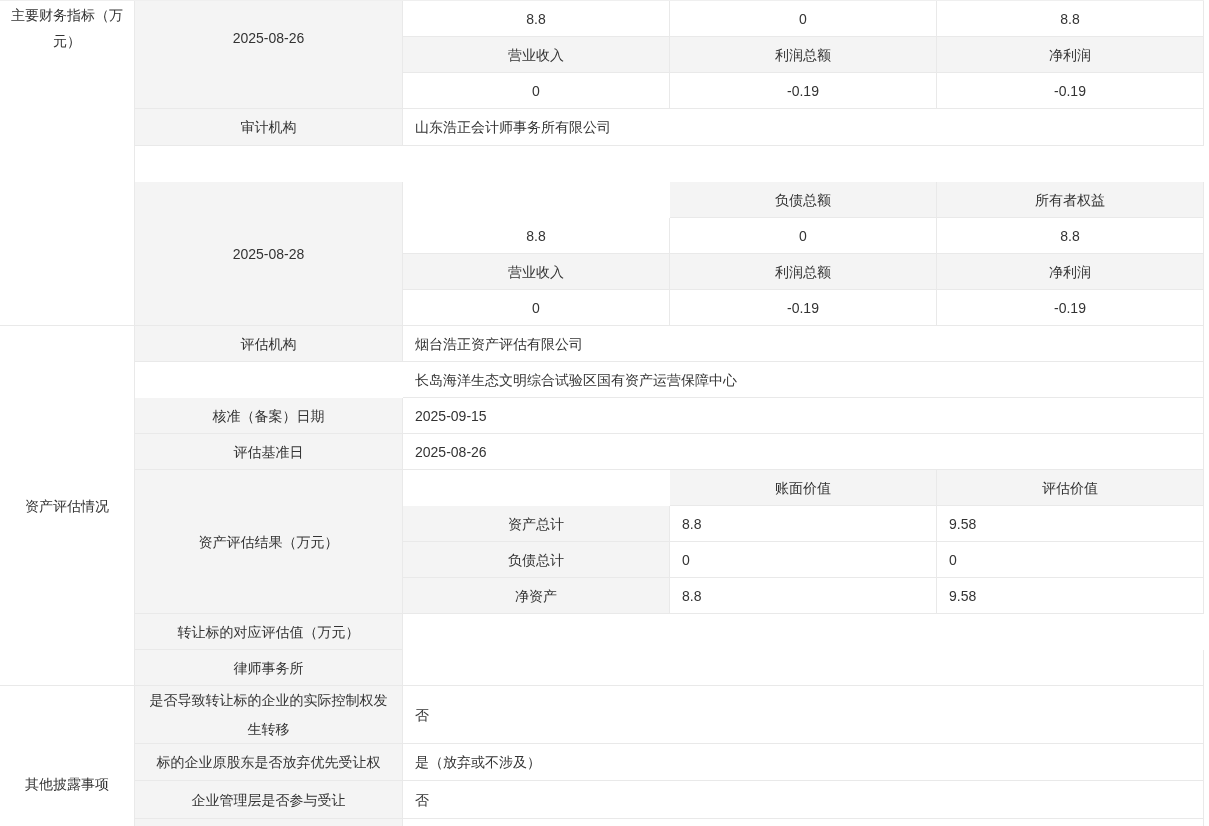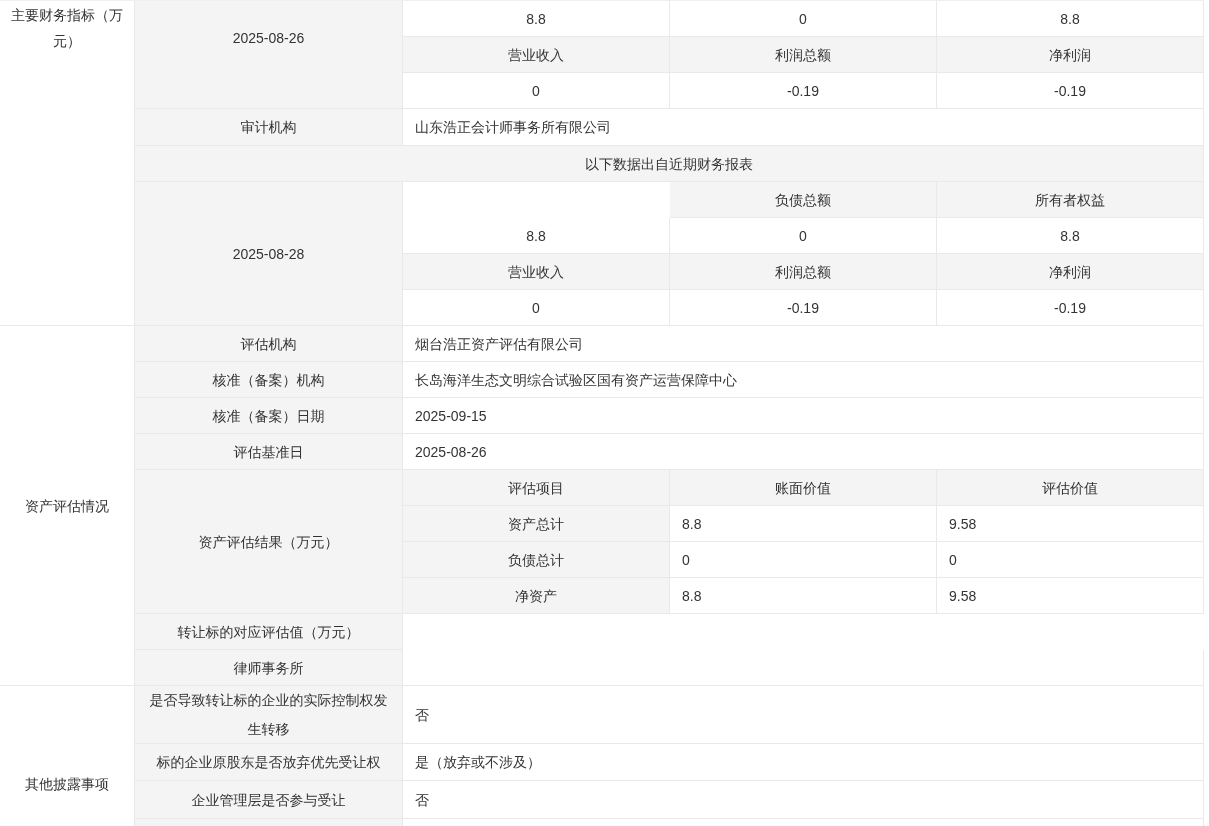--- a/index.html
+++ b/index.html
@@ -60,21 +60,20 @@
     <div class="cell gray" style="grid-area:2/4/3/5">利润总额</div>
     <div class="cell gray" style="grid-area:2/5/3/6">净利润</div>
 
     <div class="cell white" style="grid-area:3/3/4/4">0</div>
     <div class="cell white" style="grid-area:3/4/4/5">-0.19</div>
     <div class="cell white" style="grid-area:3/5/4/6">-0.19</div>
 
     <div class="cell gray" style="grid-area:4/2/5/3">审计机构</div>
     <div class="cell white left" style="grid-area:4/3/5/6">山东浩正会计师事务所有限公司</div>
 
-    <div class="cell gray" style="grid-area:5/2/6/6">以下数据出自近期财务报表</div>
 
     <div class="cell gray" style="grid-area:6/2/10/3">2025-08-28</div>
 
     <div class="cell gray" style="grid-area:6/4/7/5">负债总额</div>
     <div class="cell gray" style="grid-area:6/5/7/6">所有者权益</div>
 
     <div class="cell white" style="grid-area:7/3/8/4">8.8</div>
     <div class="cell white" style="grid-area:7/4/8/5">0</div>
     <div class="cell white" style="grid-area:7/5/8/6">8.8</div>
 
@@ -82,32 +81,30 @@
     <div class="cell gray" style="grid-area:8/4/9/5">利润总额</div>
     <div class="cell gray" style="grid-area:8/5/9/6">净利润</div>
 
     <div class="cell white" style="grid-area:9/3/10/4">0</div>
     <div class="cell white" style="grid-area:9/4/10/5">-0.19</div>
     <div class="cell white" style="grid-area:9/5/10/6">-0.19</div>
 
     <div class="cell gray" style="grid-area:10/2/11/3">评估机构</div>
     <div class="cell white left" style="grid-area:10/3/11/6">烟台浩正资产评估有限公司</div>
 
-    <div class="cell gray" style="grid-area:11/2/12/3">核准（备案）机构</div>
     <div class="cell white left" style="grid-area:11/3/12/6">长岛海洋生态文明综合试验区国有资产运营保障中心</div>
 
     <div class="cell gray" style="grid-area:12/2/13/3">核准（备案）日期</div>
     <div class="cell white left" style="grid-area:12/3/13/6">2025-09-15</div>
 
     <div class="cell gray" style="grid-area:13/2/14/3">评估基准日</div>
     <div class="cell white left" style="grid-area:13/3/14/6">2025-08-26</div>
 
     <div class="cell gray" style="grid-area:14/2/18/3">资产评估结果（万元）</div>
 
-    <div class="cell gray" style="grid-area:14/3/15/4">评估项目</div>
     <div class="cell gray" style="grid-area:14/4/15/5">账面价值</div>
     <div class="cell gray" style="grid-area:14/5/15/6">评估价值</div>
 
     <div class="cell gray" style="grid-area:15/3/16/4">资产总计</div>
     <div class="cell white left" style="grid-area:15/4/16/5">8.8</div>
     <div class="cell white left" style="grid-area:15/5/16/6">9.58</div>
 
     <div class="cell gray" style="grid-area:16/3/17/4">负债总计</div>
     <div class="cell white left" style="grid-area:16/4/17/5">0</div>
     <div class="cell white left" style="grid-area:16/5/17/6">0</div>

